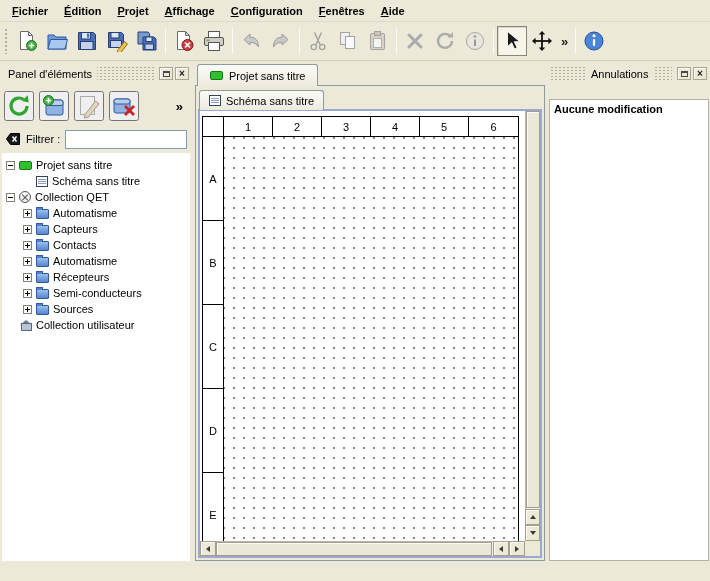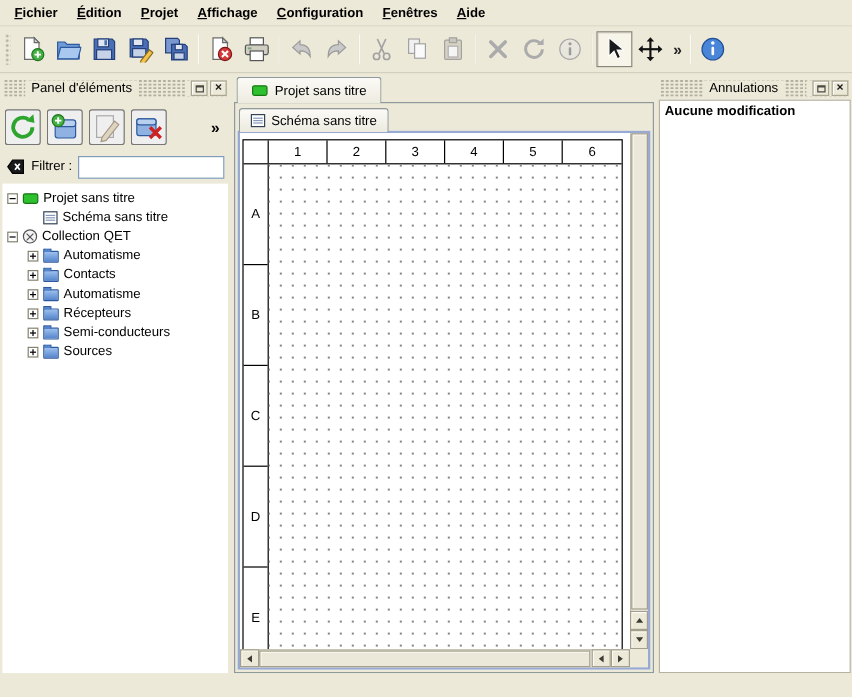--- a/index.html
+++ b/index.html
@@ -49,28 +49,28 @@
   .tico { width: 22px; height: 22px; display: block; }
   .tsep { width: 1px; height: 26px; background: #c9c5b4; border-right: 1px solid #fbfaf4; margin: 0 3px; flex:none; }
   .chev { font-weight: bold; font-size: 13px; padding: 0 4px; color:#222; }
 
   
   .workspace { position: absolute; top: 62px; left: 0; right: 0; bottom: 20px; display: flex; }
   .statusbar { position: absolute; bottom: 0; left: 0; right: 0; height: 20px; background: #ece9d8; }
 
   
   .left-dock  { width: 192px; flex: none; display: flex; flex-direction: column; }
-  .right-dock { width: 163px; flex: none; display: flex; flex-direction: column; }
+  .right-dock { width: 163px; flex: none; display: flex; flex-direction: column; gap: 16px; }
   .dock-titlebar {
     height: 15px; margin: 4px 3px 2px 3px;
     display: flex; align-items: center;
     background-image: radial-gradient(#b2ae9d 1px, transparent 1.2px);
     background-size: 4px 3px;
   }
-  .dock-title-label { background: #ece9d8; padding: 1px 5px; margin-left: 18px; white-space: nowrap; }
+  .dock-title-label { background: #ece9d8; padding: 1px 5px; white-space: nowrap; }
   .dock-buttons { margin-left: auto; display: flex; background: #ece9d8; padding-left: 3px; }
   .dock-btn {
     width: 14px; height: 13px; margin-left: 2px;
     border: 1px solid #a9a591; background: #ece9d8;
     box-shadow: inset 1px 1px 0 #fff;
     display: flex; align-items: center; justify-content: center;
     font-size: 10px; line-height: 1;
   }
   .glyph-float { width: 7px; height: 6px; border: 1px solid #4a4a43; border-top-width: 2px; display:block; }
   .glyph-close { font-weight: bold; color: #1a1a1a; }
@@ -406,20 +406,25 @@
           <span class="tlabel">Collection QET</span>
         </div>
       <div class="tree-row lvl1">
           <span class="exp plus"></span>
           <span class="ic ic-folder"></span>
           <span class="tlabel">Automatisme</span>
         </div>
       <div class="tree-row lvl1">
           <span class="exp plus"></span>
           <span class="ic ic-folder"></span>
+          <span class="tlabel">Capteurs</span>
+        </div>
+      <div class="tree-row lvl1">
+          <span class="exp plus"></span>
+          <span class="ic ic-folder"></span>
           <span class="tlabel">Contacts</span>
         </div>
       <div class="tree-row lvl1">
           <span class="exp plus"></span>
           <span class="ic ic-folder"></span>
           <span class="tlabel">Automatisme</span>
         </div>
       <div class="tree-row lvl1">
           <span class="exp plus"></span>
           <span class="ic ic-folder"></span>
@@ -427,20 +432,25 @@
         </div>
       <div class="tree-row lvl1">
           <span class="exp plus"></span>
           <span class="ic ic-folder"></span>
           <span class="tlabel">Semi-conducteurs</span>
         </div>
       <div class="tree-row lvl1">
           <span class="exp plus"></span>
           <span class="ic ic-folder"></span>
           <span class="tlabel">Sources</span>
+        </div>
+      <div class="tree-row lvl0">
+          <span class="exp hidden"></span>
+          <span class="ic ic-home"></span>
+          <span class="tlabel">Collection utilisateur</span>
         </div>
     </div>
   </div>
 
   <div class="center">
     <div class="project-tabbar">
       <div class="tab">
         <span class="ic ic-project"></span>
         <span>Projet sans titre</span>
       </div>

